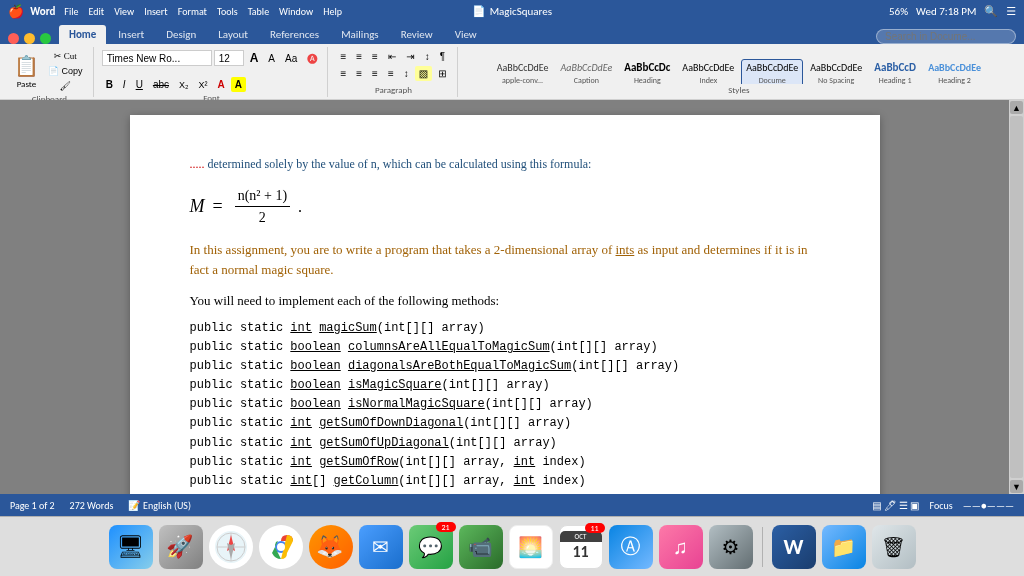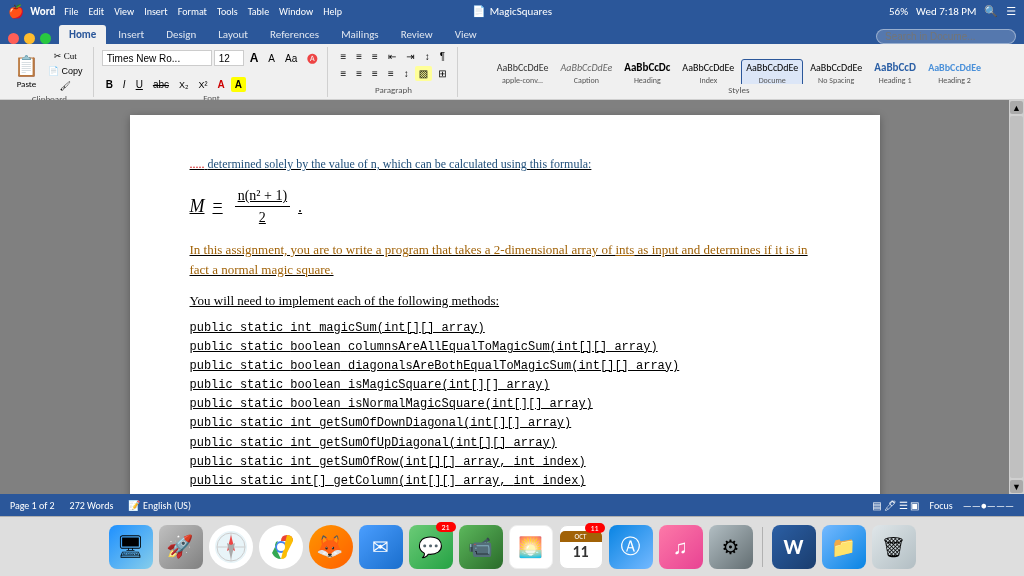--- a/index.html
+++ b/index.html
@@ -143,21 +143,20 @@
 
     .page {
       background: white;
       width: 750px;
       min-height: 400px;
       padding: 40px 60px;
       box-shadow: 0 2px 8px rgba(0,0,0,0.3);
       font-family: 'Times New Roman', Times, serif;
       font-size: 13px;
       line-height: 1.5;
-      text-decoration: underline;
     }
 
     .page p { margin-bottom: 6px; }
     .page .formula-line { display: flex; align-items: center; margin: 12px 0; font-size: 15px; }
     .page .formula-frac { display: inline-flex; flex-direction: column; align-items: center; margin: 0 4px; font-size: 14px; }
     .page .formula-frac .num { border-bottom: 1px solid black; padding: 0 3px; }
     .page .formula-frac .den { padding: 0 3px; }
 
     .method-line { font-family: 'Courier New', monospace; font-size: 12px; line-height: 1.6; }
     .underlined { text-decoration: underline; }
@@ -481,21 +480,21 @@
   <div class="dock-item has-badge" title="Messages" data-badge="21" style="background:linear-gradient(135deg,#6bcb77,#25a244);border-radius:8px;">
     <span style="font-size:20px;color:white;">💬</span>
   </div>
   <div class="dock-item" title="FaceTime" style="background:linear-gradient(135deg,#5cb85c,#2a6b2a);border-radius:8px;">
     <span style="font-size:20px;color:white;">📹</span>
   </div>
   <div class="dock-item" title="Photos" style="background:white;border-radius:8px;border:1px solid #eee;">
     <span style="font-size:20px;">🌅</span>
   </div>
   <div class="dock-item has-badge" title="Calendar" data-badge="11" style="background:white;border-radius:8px;border:1px solid #ddd;flex-direction:column;font-size:9px;">
-    <div style="background:#a16207;color:white;width:100%;text-align:center;font-size:7px;border-radius:5px 5px 0 0;padding:1px 0;">OCT</div>
+    <div style="background:#404040;color:white;width:100%;text-align:center;font-size:7px;border-radius:5px 5px 0 0;padding:1px 0;">OCT</div>
     <div style="font-size:16px;font-weight:bold;color:#333;line-height:1.3;">11</div>
   </div>
   <div class="dock-item" title="App Store" style="background:linear-gradient(135deg,#0984e3,#74b9ff);border-radius:8px;">
     <span style="font-size:20px;color:white;">Ⓐ</span>
   </div>
   <div class="dock-item" title="Music" style="background:linear-gradient(135deg,#fd79a8,#e84393);border-radius:8px;">
     <span style="font-size:20px;color:white;">♫</span>
   </div>
   <div class="dock-item" title="System Preferences" style="background:linear-gradient(135deg,#b2bec3,#636e72);border-radius:8px;">
     <span style="font-size:20px;">⚙</span>

